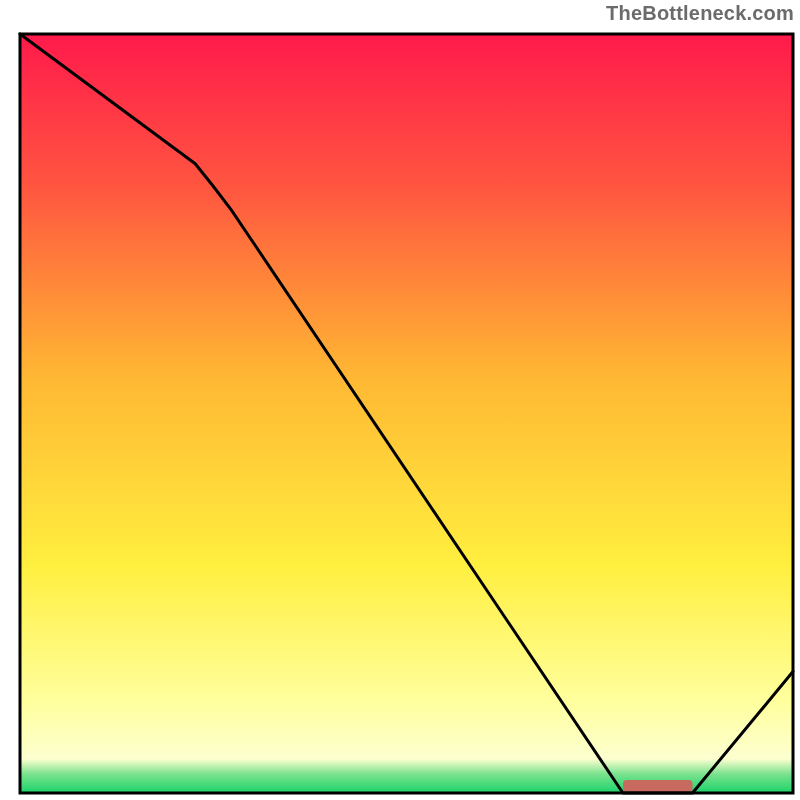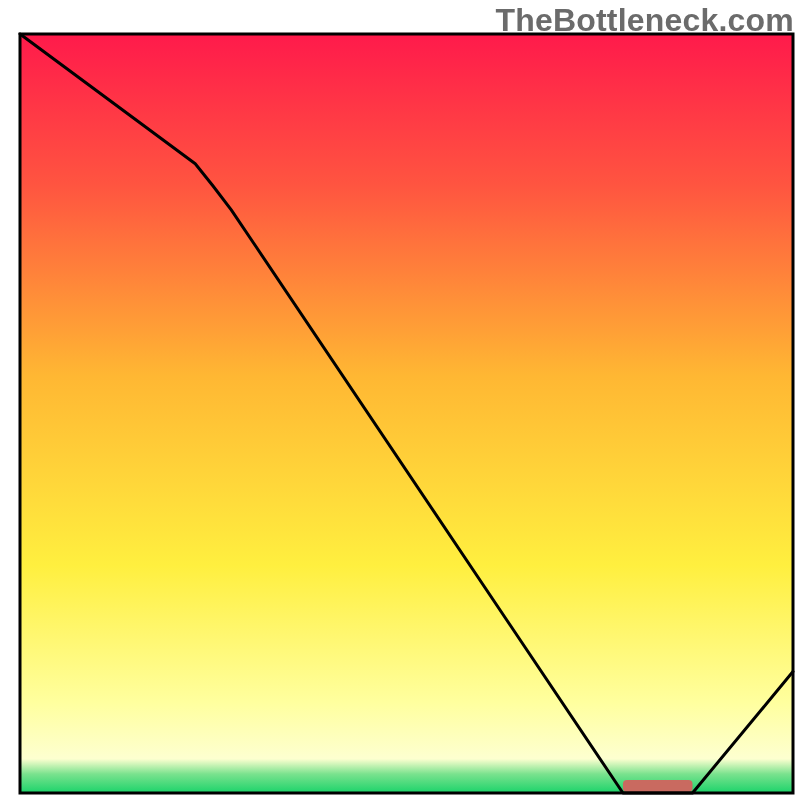--- a/index.html
+++ b/index.html
@@ -13,21 +13,21 @@
   }
   .stage {
     position: relative;
     width: 800px;
     height: 800px;
   }
   .watermark {
     position: absolute;
     top: 2px;
     right: 6px;
-    font-size: 32px;
+    font-size: 20px;
     font-weight: 600;
     color: #6b6b6b;
     letter-spacing: 0.2px;
     user-select: none;
   }
   svg.chart {
     position: absolute;
     left: 0;
     top: 0;
   }

